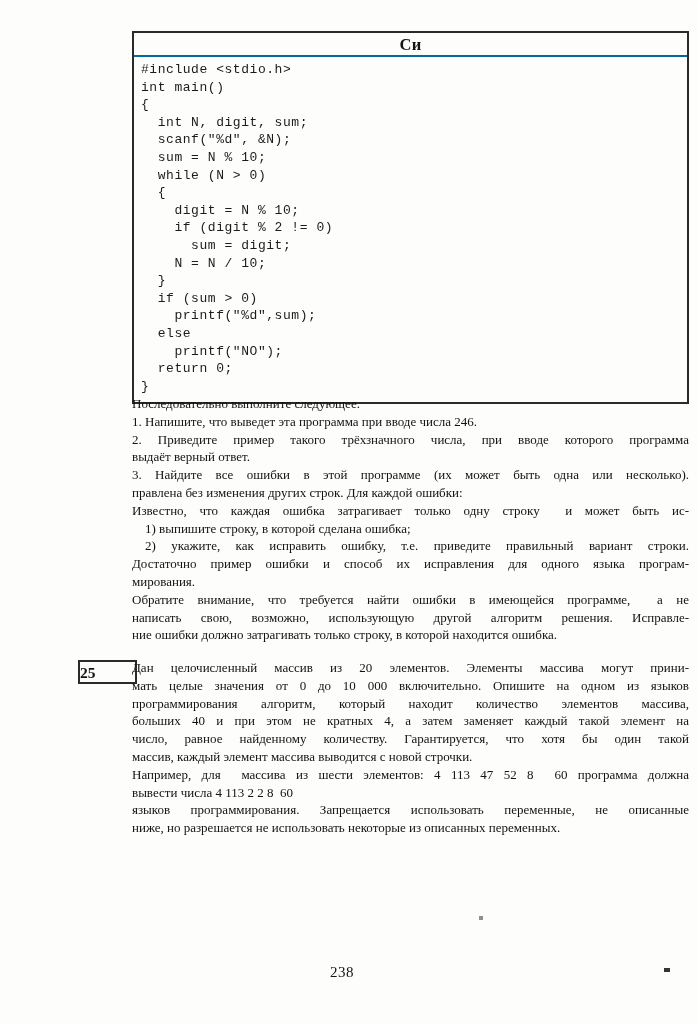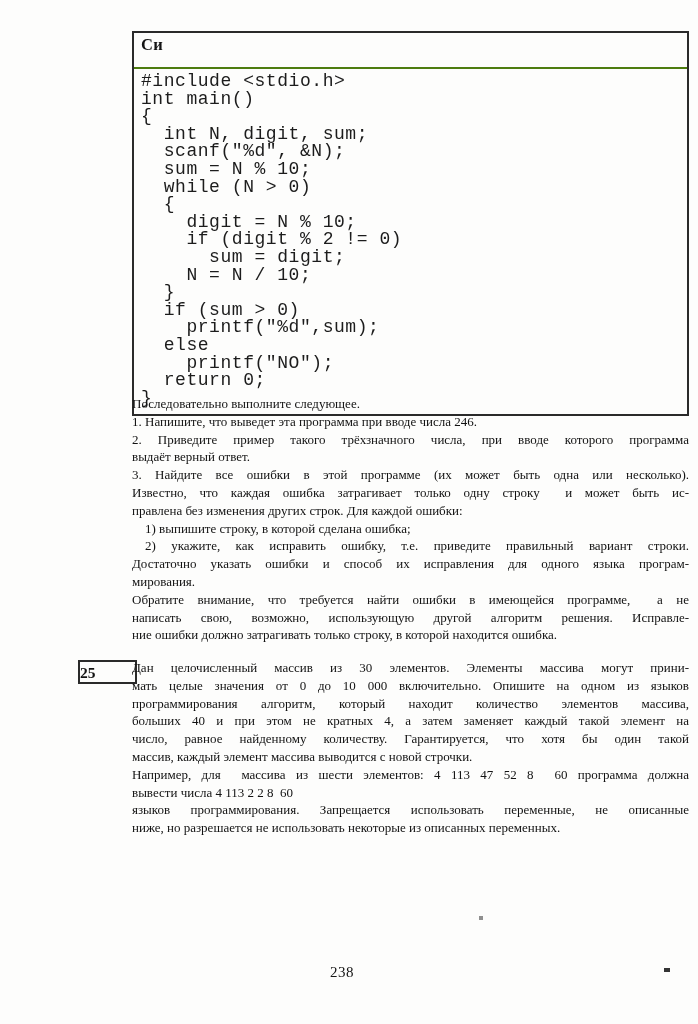--- a/index.html
+++ b/index.html
@@ -18,30 +18,31 @@
   }
   
   .code-box {
     position: absolute; left: 132px; top: 31px;
     width: 557px;
     border: 2px solid #2a2a2a;
     background: #fdfdfc;
     box-sizing: border-box;
   }
   .code-header {
-    border-bottom: 2px solid #4d7c0f;
+    border-bottom: 2px solid #0369a1;
     font-weight: bold;
     font-size: 16.5px;
     line-height: 21px;
-    padding: 1px 7px 12px 7px;
+    padding: 1px 7px 0 7px;
     letter-spacing: 0.3px;
+    text-align: center;
   }
   .code-body {
     font-family: "Liberation Mono", monospace;
-    font-size: 18px;
+    font-size: 13px;
     line-height: 17.6px;
     letter-spacing: 0.55px;
     padding: 4px 7px 7px 7px;
     white-space: pre;
     color: #1c1c1c;
   }
   .code-body .line { white-space: pre; }
   
   .textblock {
     position: absolute;
@@ -93,37 +94,37 @@
     <div class="code-header">Си</div>
     <div class="code-body"><div class="line">#include &lt;stdio.h&gt;</div><div class="line">int main()</div><div class="line">{</div><div class="line">  int N, digit, sum;</div><div class="line">  scanf("%d", &amp;N);</div><div class="line">  sum = N % 10;</div><div class="line">  while (N &gt; 0)</div><div class="line">  {</div><div class="line">    digit = N % 10;</div><div class="line">    if (digit % 2 != 0)</div><div class="line">      sum = digit;</div><div class="line">    N = N / 10;</div><div class="line">  }</div><div class="line">  if (sum &gt; 0)</div><div class="line">    printf("%d",sum);</div><div class="line">  else</div><div class="line">    printf("NO");</div><div class="line">  return 0;</div><div class="line">}</div></div>
   </div>
 
   <div class="textblock text-instructions">
       <div class="line">Последовательно выполните следующее.</div>
       <div class="line">1. Напишите, что выведет эта программа при вводе числа 246.</div>
       <div class="line j">2. Приведите пример такого трёхзначного числа, при вводе которого программа</div>
       <div class="line">выдаёт верный ответ.</div>
       <div class="line j">3. Найдите все ошибки в этой программе (их может быть одна или несколько).</div>
+      <div class="line">правлена без изменения других строк. Для каждой ошибки:</div>
       <div class="line j">Известно, что каждая ошибка затрагивает только одну строку  и может быть ис-</div>
-      <div class="line">правлена без изменения других строк. Для каждой ошибки:</div>
       <div class="line ind">1) выпишите строку, в которой сделана ошибка;</div>
       <div class="line j ind">2) укажите, как исправить ошибку, т.е. приведите правильный вариант строки.</div>
-      <div class="line j">Достаточно указать ошибки и способ их исправления для одного языка програм-</div>
+      <div class="line j">Достаточно пример ошибки и способ их исправления для одного языка програм-</div>
       <div class="line">мирования.</div>
       <div class="line j">Обратите внимание, что требуется найти ошибки в имеющейся программе,  а не</div>
       <div class="line j">написать свою, возможно, использующую другой алгоритм решения. Исправле-</div>
       <div class="line">ние ошибки должно затрагивать только строку, в которой находится ошибка.</div>
     </div>
 
   <div class="task-num-box">
     <span>25</span>
   </div>
 
   <div class="textblock text-task">
-      <div class="line j">Дан целочисленный массив из 30 элементов. Элементы массива могут прини-</div>
+      <div class="line j">Дан целочисленный массив из 20 элементов. Элементы массива могут прини-</div>
       <div class="line j">мать целые значения от 0 до 10&nbsp;000 включительно. Опишите на одном из языков</div>
       <div class="line j">программирования алгоритм, который находит количество элементов массива,</div>
       <div class="line j">больших 40 и при этом не кратных 4, а затем заменяет каждый такой элемент на</div>
       <div class="line j">число, равное найденному количеству. Гарантируется, что хотя бы один такой</div>
       <div class="line">массив, каждый элемент массива выводится с новой строчки.</div>
       <div class="line j">Например, для  массива из шести элементов: 4 113 47 52 8 &nbsp;60 программа должна</div>
       <div class="line">вывести числа 4 113 2 2 8 &nbsp;60</div>
       <div class="line j">языков программирования. Запрещается использовать переменные, не описанные</div>
       <div class="line">ниже, но разрешается не использовать некоторые из описанных переменных.</div>
     </div>

